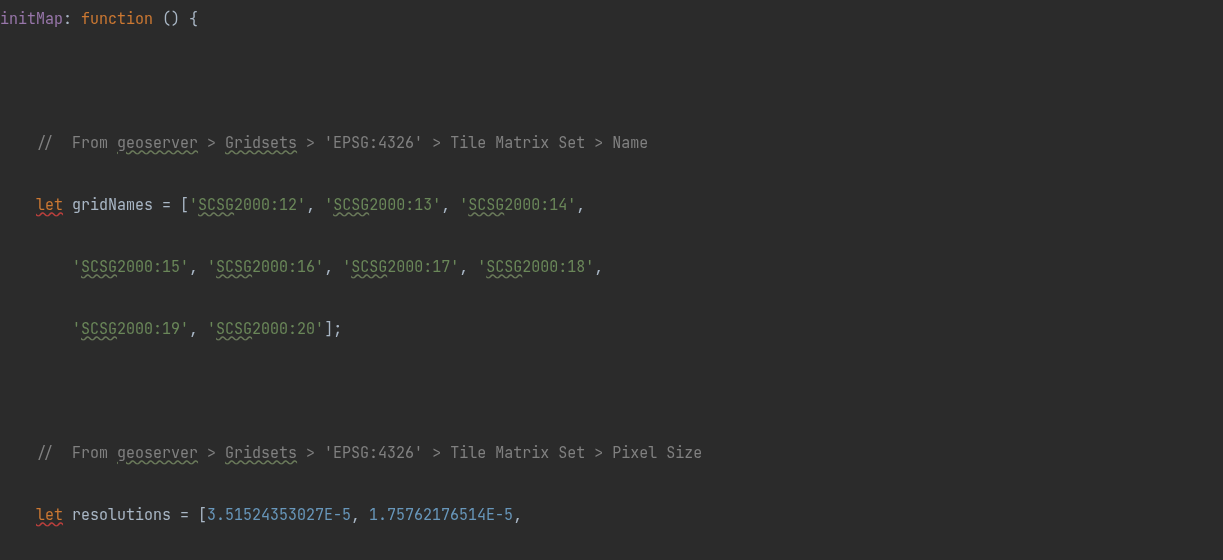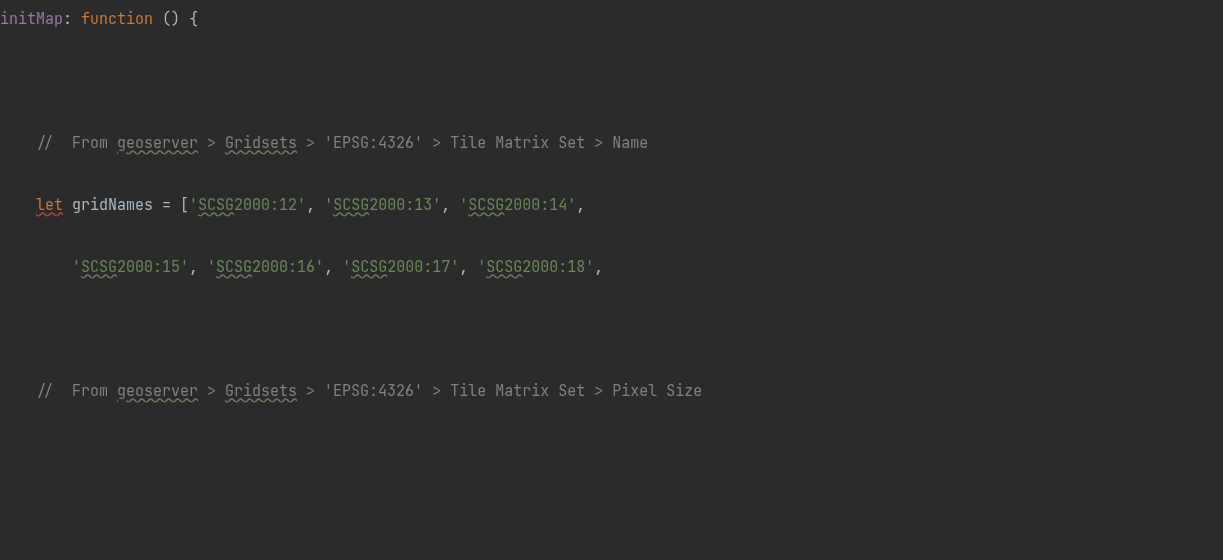--- a/index.html
+++ b/index.html
@@ -34,22 +34,24 @@
   .squiggle { text-decoration: underline; text-decoration-style: wavy; text-decoration-color: #bc3f3c; text-align: right; }
 </style>
 </head>
 <body>
 
 <pre class="code"><span class="line"><span class="property">initMap</span><span class="punct">: </span><span class="keyword">function</span><span class="punct"> () </span><span class="punct">{</span></span>
 <span class="line"></span>
 <span class="line">    <span class="comment"><span>//  From </span><span class="underline">geoserver</span> &gt; <span class="underline">Gridsets</span> &gt; <span>'EPSG:4326'</span> <span>&gt; Tile Matrix Set &gt; Name</span></span></span>
 <span class="line">    <span class="keyword squiggle">let</span><span> </span><span>gridNames</span><span> = [</span><span class="string">'<span class="underline">SCSG</span><span>2000:12'</span></span><span>, </span><span class="string">'<span class="underline">SCSG</span><span>2000:13'</span></span><span>, </span><span class="string">'<span class="underline">SCSG</span><span>2000:14'</span></span><span>,</span></span>
 <span class="line">        <span class="string">'<span class="underline">SCSG</span><span>2000:15'</span></span><span>, </span><span class="string">'<span class="underline">SCSG</span><span>2000:16'</span></span><span>, </span><span class="string">'<span class="underline">SCSG</span><span>2000:17'</span></span><span>, </span><span class="string">'<span class="underline">SCSG</span><span>2000:18'</span></span><span>,</span></span>
+<span class="line">        <span class="string">'<span class="underline">SCSG</span><span>2000:19'</span></span><span>, </span><span class="string">'<span class="underline">SCSG</span><span>2000:20'</span></span><span>];</span></span>
 <span class="line"></span>
 <span class="line">    <span class="comment"><span>//  From </span><span class="underline">geoserver</span> &gt; <span class="underline">Gridsets</span> &gt; <span>'EPSG:4326'</span> <span>&gt; Tile Matrix Set &gt; Pixel Size</span></span></span>
+<span class="line">    <span class="keyword squiggle">let</span><span> </span><span>resolutions</span><span> = [</span><span class="number">3.51524353027E-5</span>, <span class="number">1.75762176514E-5</span>,</span>
 
 
 
 
 
 
 
 
 
 </pre>

